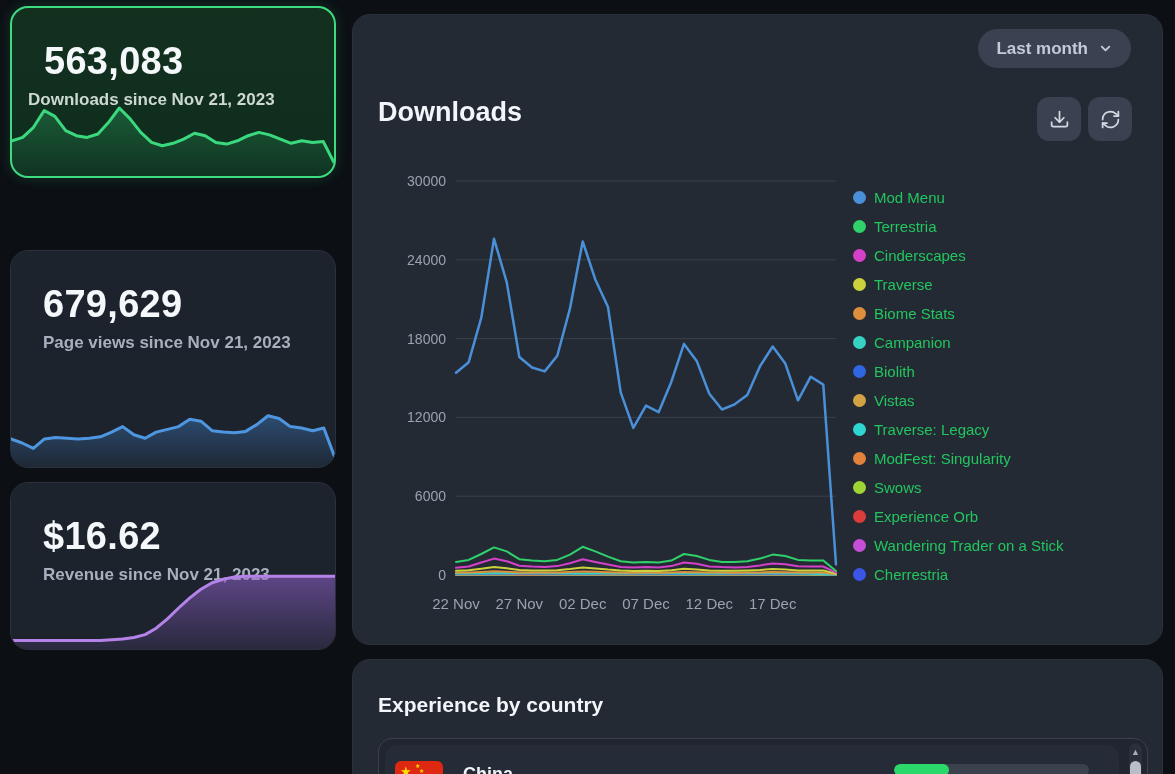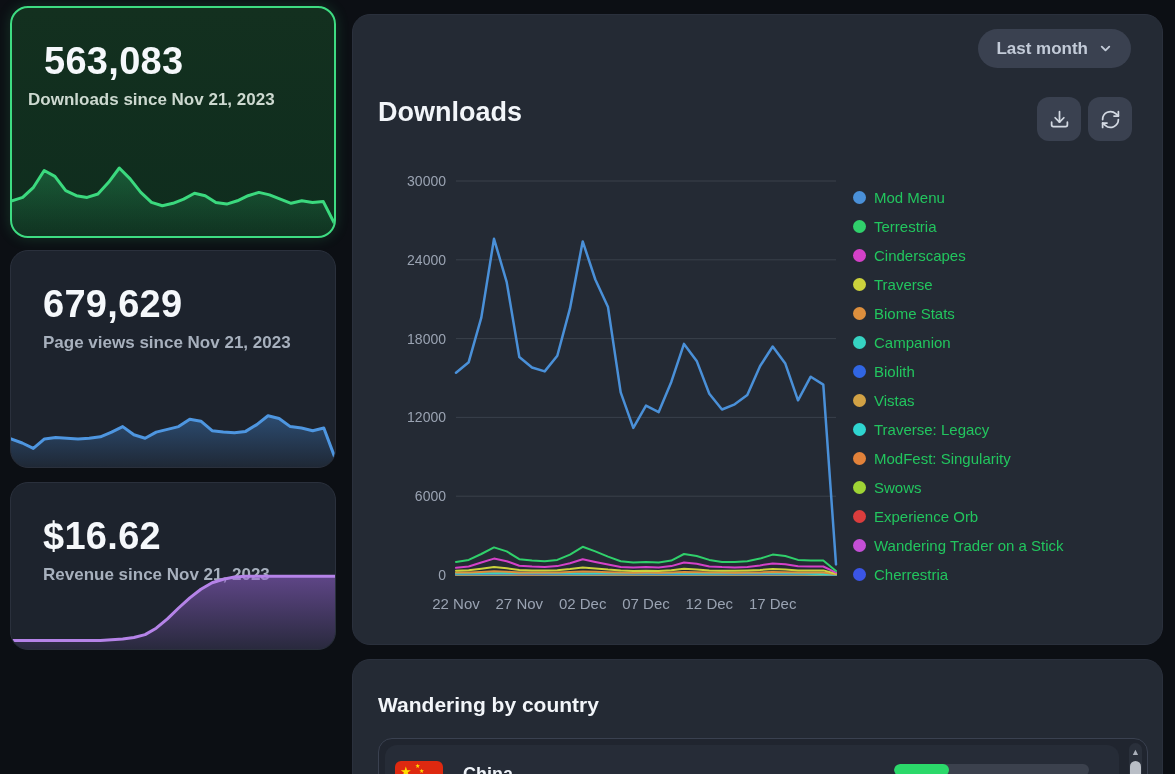--- a/index.html
+++ b/index.html
@@ -102,21 +102,21 @@
     background:#b9bec6; border-radius:6px; cursor:grab;
   }
 
   #main-chart text { font-family:"Liberation Sans", sans-serif; }
 </style>
 </head>
 <body>
 
 <div class="page">
 
-  <div class="stat-card selected" style="top:6px;height:232px;">
+  <div class="stat-card selected" style="top:6px;height:172px;">
     <div class="stat-value">563,083</div>
     <div class="stat-label">Downloads since Nov 21, 2023</div>
     <div class="spark" style="height:92px;">
         <svg width="322" height="92">
        <defs>
             <linearGradient id="g_downloads_spark" x1="0" y1="0" x2="0" y2="1">
          <stop offset="0" stop-color="rgba(46,196,113,0.30)"></stop>
               <stop offset="1" stop-color="rgba(46,196,113,0.04)"></stop>
        </linearGradient>
           </defs>
@@ -278,21 +278,21 @@
           <span class="lbl">Wandering Trader on a Stick</span>
         </li>
         <li>
           <span class="dot" style="background:#3b55e6"></span>
           <span class="lbl">Cherrestria</span>
         </li>
       </ul>
   </div>
 
   <div class="panel" style="top:659px;height:150px;">
-    <div class="panel-title" style="left:25px;top:33px;font-size:21px;">Wandering by country</div>
+    <div class="panel-title" style="left:25px;top:33px;font-size:21px;">Experience by country</div>
 
     <div class="country-list-box">
       <div class="country-row">
         <div class="flag">
           <span class="s s0">★</span>
             <span class="s s1">★</span>
             <span class="s s2">★</span>
         </div>
         <div class="country-name">China</div>
         <div class="country-bar">

